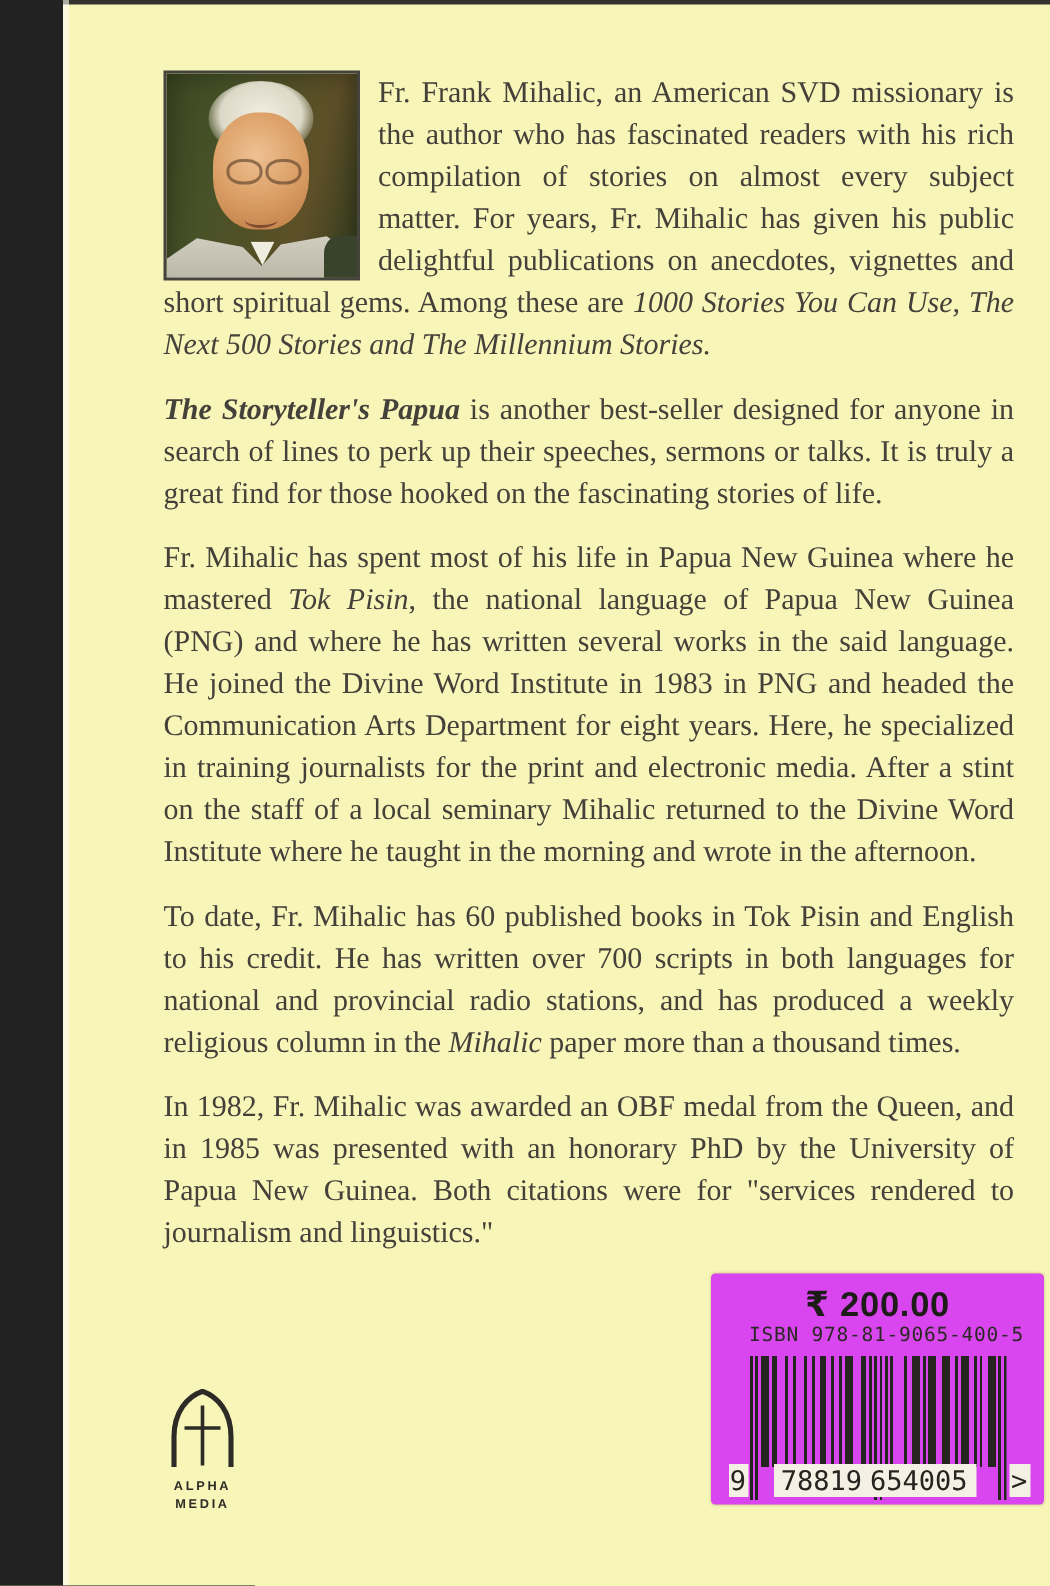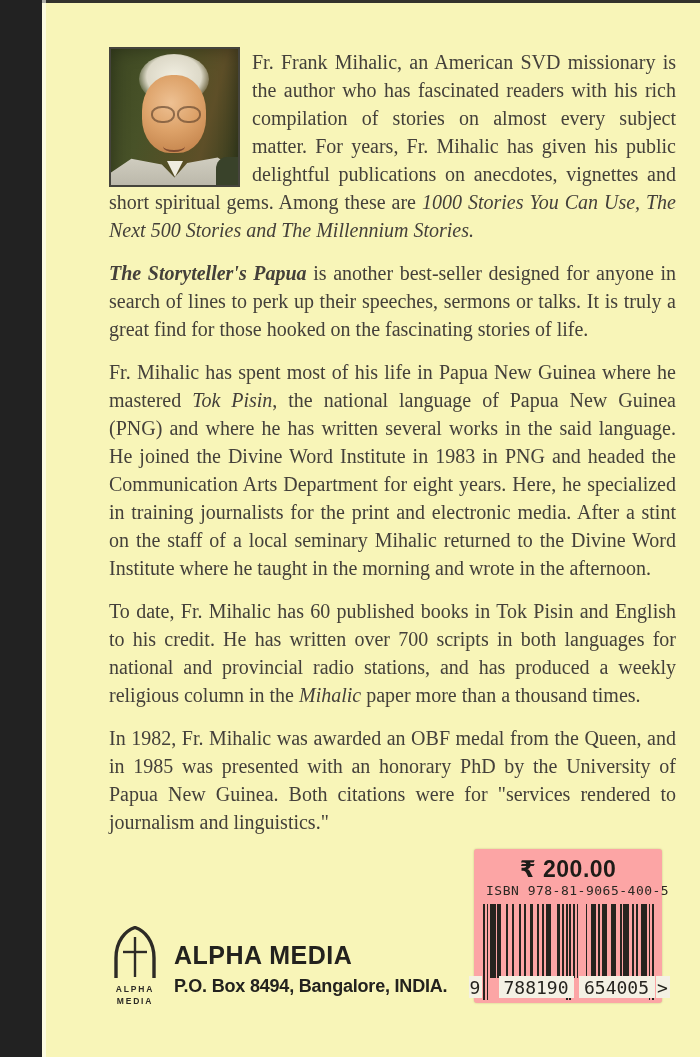--- a/index.html
+++ b/index.html
@@ -43,43 +43,43 @@
   .ph-shirt{bottom:-2px;left:0px;width:127px;height:32px;
     background:linear-gradient(#d2cfc2,#bab7a9);
     clip-path:polygon(0 55%,16% 12%,40% 30%,50% 70%,60% 25%,84% 8%,100% 50%,100% 100%,0 100%);}
   .ph-collar{bottom:8px;left:56px;width:16px;height:16px;background:#efece0;
     clip-path:polygon(50% 100%,0 0,100% 0);}
   .ph-sweater-r{bottom:-2px;right:-4px;width:26px;height:30px;background:#39422a;border-radius:40% 0 0 0;}
   .photo .blurwrap{position:absolute;inset:0;filter:blur(.4px);}
 
   
   .label{
-    position:absolute; left:432px; top:849px; width:188px; height:154px;
-    background:#fca5a5; border-radius:3px; box-shadow:0 0 2px rgba(120,110,60,.4);
+    position:absolute; left:432px; top:849px; width:222px; height:154px;
+    background:#d946ef; border-radius:3px; box-shadow:0 0 2px rgba(120,110,60,.4);
     text-align:center; z-index:2;
   }
   .price{
     font-family:"Liberation Sans","DejaVu Sans",sans-serif;
     font-weight:bold; font-size:23px; line-height:26px; padding-top:7px; color:#1d1c18;
     letter-spacing:.5px;
   }
   .isbn{
     font-family:"DejaVu Sans Mono","Liberation Mono",monospace;
     font-size:13px; line-height:18px; letter-spacing:.5px; color:#2a2823; white-space:nowrap;padding-left:12px;
   }
   .barcode{position:relative; width:171px; height:96px; margin:4px auto 0;}
   .barcode svg{position:absolute; top:0; left:0; fill:#26241f;}
   .bc-digit{
     position:absolute; top:72px; height:22px;
     font-family:"DejaVu Sans Mono","Liberation Mono",monospace;
     font-size:18px; line-height:24px; color:#26241f; background:#f4f1e4;
   }
   .bc-9{left:-14px;width:13px;}
   .bc-g1{left:16px;width:75px;text-align:center;}
-  .bc-g2{left:96px;width:76px;text-align:center;}
+  .bc-g2{left:75px;width:76px;text-align:center;}
   .bc-gt{right:-16px;width:14px;}
 
   
   .publisher{position:absolute; left:66px; top:924px; display:flex; gap:12px; z-index:2; color:#23221e;}
   .logo-col{width:54px; text-align:center; padding-top:2px;}
   .logo-tiny{
     font-family:"Liberation Sans","DejaVu Sans",sans-serif;
     font-weight:bold; font-size:8.5px; line-height:8.5px; letter-spacing:1.8px;
     color:#2d2b26; margin-top:3px;
   }
@@ -192,18 +192,14 @@
   <div class="publisher">
     <div class="logo-col">
       <svg width="46" height="52" viewBox="0 0 46 52">
         <path d="M4,52 L4,32 C4,15 13,5 23,1.5 C33,5 42,15 42,32 L42,52" fill="none" stroke="#2d2b26" stroke-width="3.4"></path>
         <line x1="23" y1="11" x2="23" y2="51" stroke="#2d2b26" stroke-width="2.4"></line>
         <line x1="11" y1="26" x2="35" y2="26" stroke="#2d2b26" stroke-width="2.4"></line>
       </svg>
       <div class="logo-tiny">ALPHA</div>
       <div class="logo-tiny">MEDIA</div>
     </div>
-    <div class="text-col">
-      <div class="pub-name">ALPHA MEDIA</div>
-      <div class="pub-address">P.O. Box 8494, Bangalore, INDIA.</div>
-    </div>
   </div>
 </div>
 
 </body></html>

